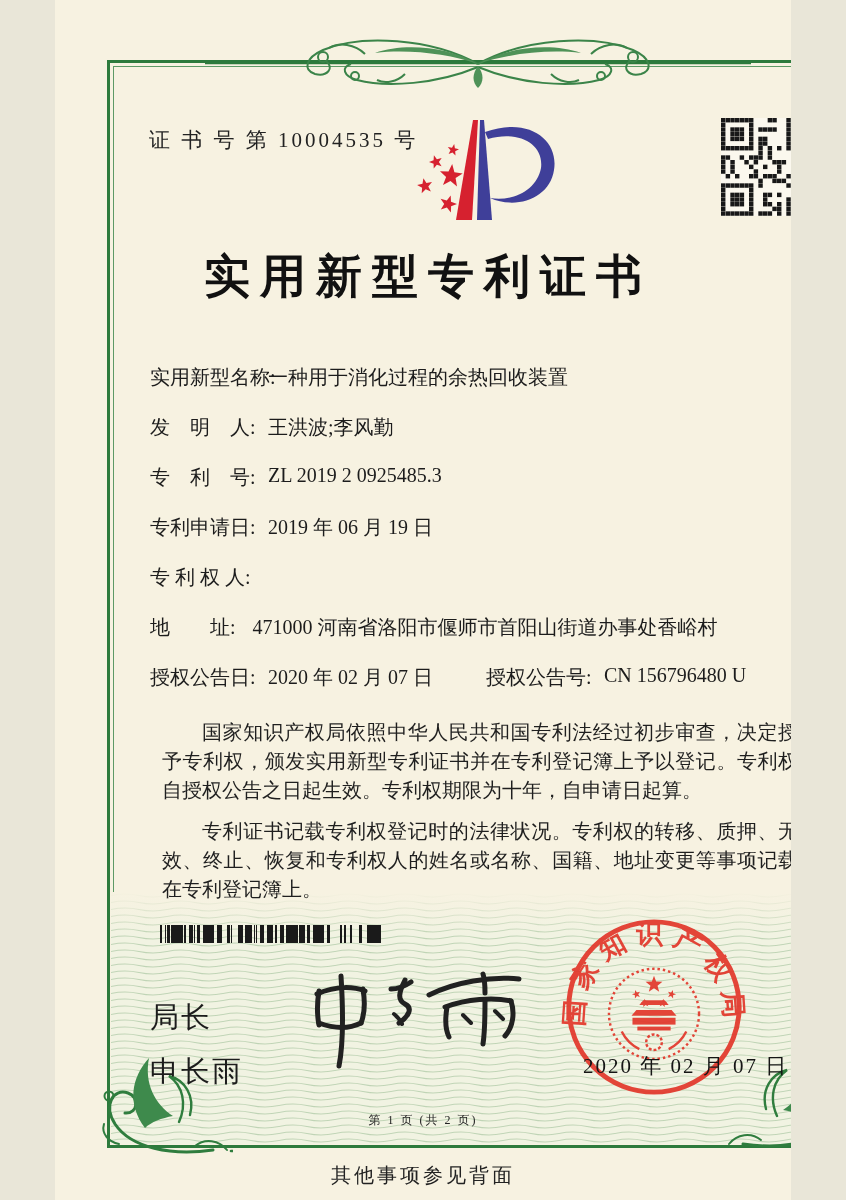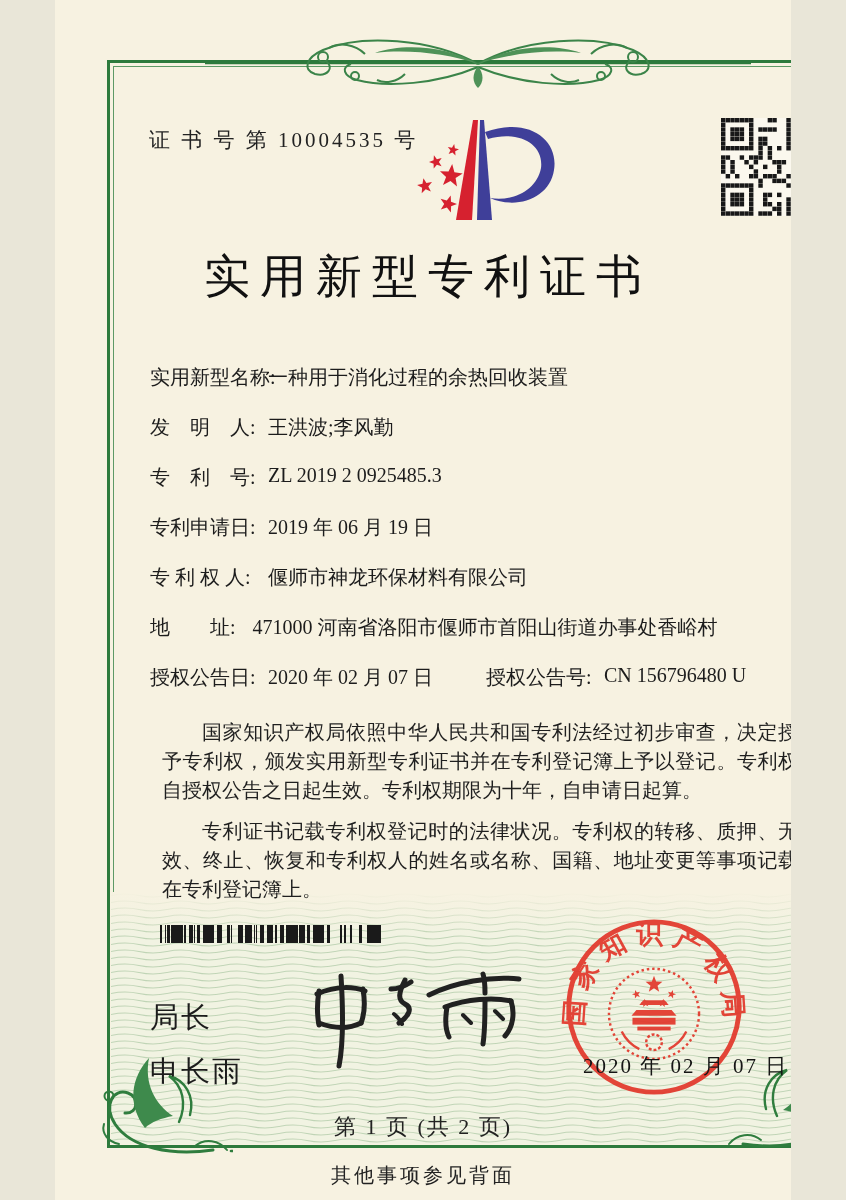--- a/index.html
+++ b/index.html
@@ -21,21 +21,21 @@
   .waves-fade{position:absolute;left:56px;top:892px;width:734px;height:44px;z-index:2;
     background:linear-gradient(#f7f2e1,rgba(247,242,225,0));}
 
   .content{position:absolute;inset:0;z-index:3;color:#1c1c1c;}
 
   .cert-no{position:absolute;left:94px;top:126px;font-size:21px;letter-spacing:3px;color:#222;}
   .logo{position:absolute;left:338px;top:108px;width:190px;height:130px;}
   .qr{position:absolute;left:666px;top:118px;width:98px;height:98px;}
 
   .doc-title{position:absolute;left:0;top:246px;width:100%;text-align:center;font-size:46px;
-    font-weight:normal;letter-spacing:10px;text-indent:10px;color:#111;}
+    font-weight:bold;letter-spacing:10px;text-indent:10px;color:#111;}
 
   .fields{position:absolute;left:95px;top:364px;width:670px;}
   .frow{display:flex;align-items:flex-start;height:22px;margin-bottom:28px;font-size:20px;white-space:nowrap;}
   .flabel{display:inline-block;width:118px;}
   .fvalue{display:inline-block;}
   .fvalue.first{width:218px;}
   .flabel2{display:inline-block;width:118px;}
 
   .paras{position:absolute;left:95px;top:706px;width:660px;font-size:20px;line-height:29px;
     text-align:justify;color:#1f1f1f;}
@@ -43,21 +43,21 @@
 
   .barcode{position:absolute;left:105px;top:924px;width:224px;height:20px;z-index:3;}
 
   .signoff{position:absolute;left:95px;top:998px;font-size:29px;letter-spacing:2px;z-index:3;}
   .signoff .name{margin-top:14px;}
   .signature{position:absolute;left:232px;top:958px;width:252px;height:116px;z-index:3;}
 
   .seal{position:absolute;left:506px;top:914px;width:186px;height:186px;z-index:4;opacity:.93;}
   .seal-date{position:absolute;left:528px;top:1052px;font-size:21px;letter-spacing:2px;color:#151515;z-index:5;white-space:nowrap;}
 
-  .page-info{position:absolute;left:0;top:1112px;width:100%;text-align:center;font-size:22px;letter-spacing:2px;z-index:3;color:#222;}
+  .page-info{position:absolute;left:0;top:1112px;width:100%;text-align:center;font-size:12px;letter-spacing:2px;z-index:3;color:#222;}
   .back-note{position:absolute;left:0;top:1162px;width:100%;text-align:center;font-size:20px;letter-spacing:3px;color:#222;}
 
   svg text{font-family:"Liberation Serif","DejaVu Serif",serif;}
 </style>
 </head>
 <body>
 
 <div class="page" style="--frame: #2d7a3c;">
 
   <svg class="waves" width="734" height="252">
@@ -357,21 +357,20 @@
 
       <div class="frow">
         <span class="flabel">专利申请日:</span>
         <span class="fvalue">2019 年 06 月 19 日</span>
         <span class="flabel2" hidden=""></span>
         <span class="fvalue" hidden=""></span>
       </div>
 
       <div class="frow">
         <span class="flabel">专 利 权 人:</span>
-        <span class="fvalue">偃师市神龙环保材料有限公司</span>
         <span class="flabel2" hidden=""></span>
         <span class="fvalue" hidden=""></span>
       </div>
 
       <div class="frow">
         <span class="flabel">地　　址:</span>
         <span class="fvalue">471000 河南省洛阳市偃师市首阳山街道办事处香峪村</span>
         <span class="flabel2" hidden=""></span>
         <span class="fvalue" hidden=""></span>
       </div>

